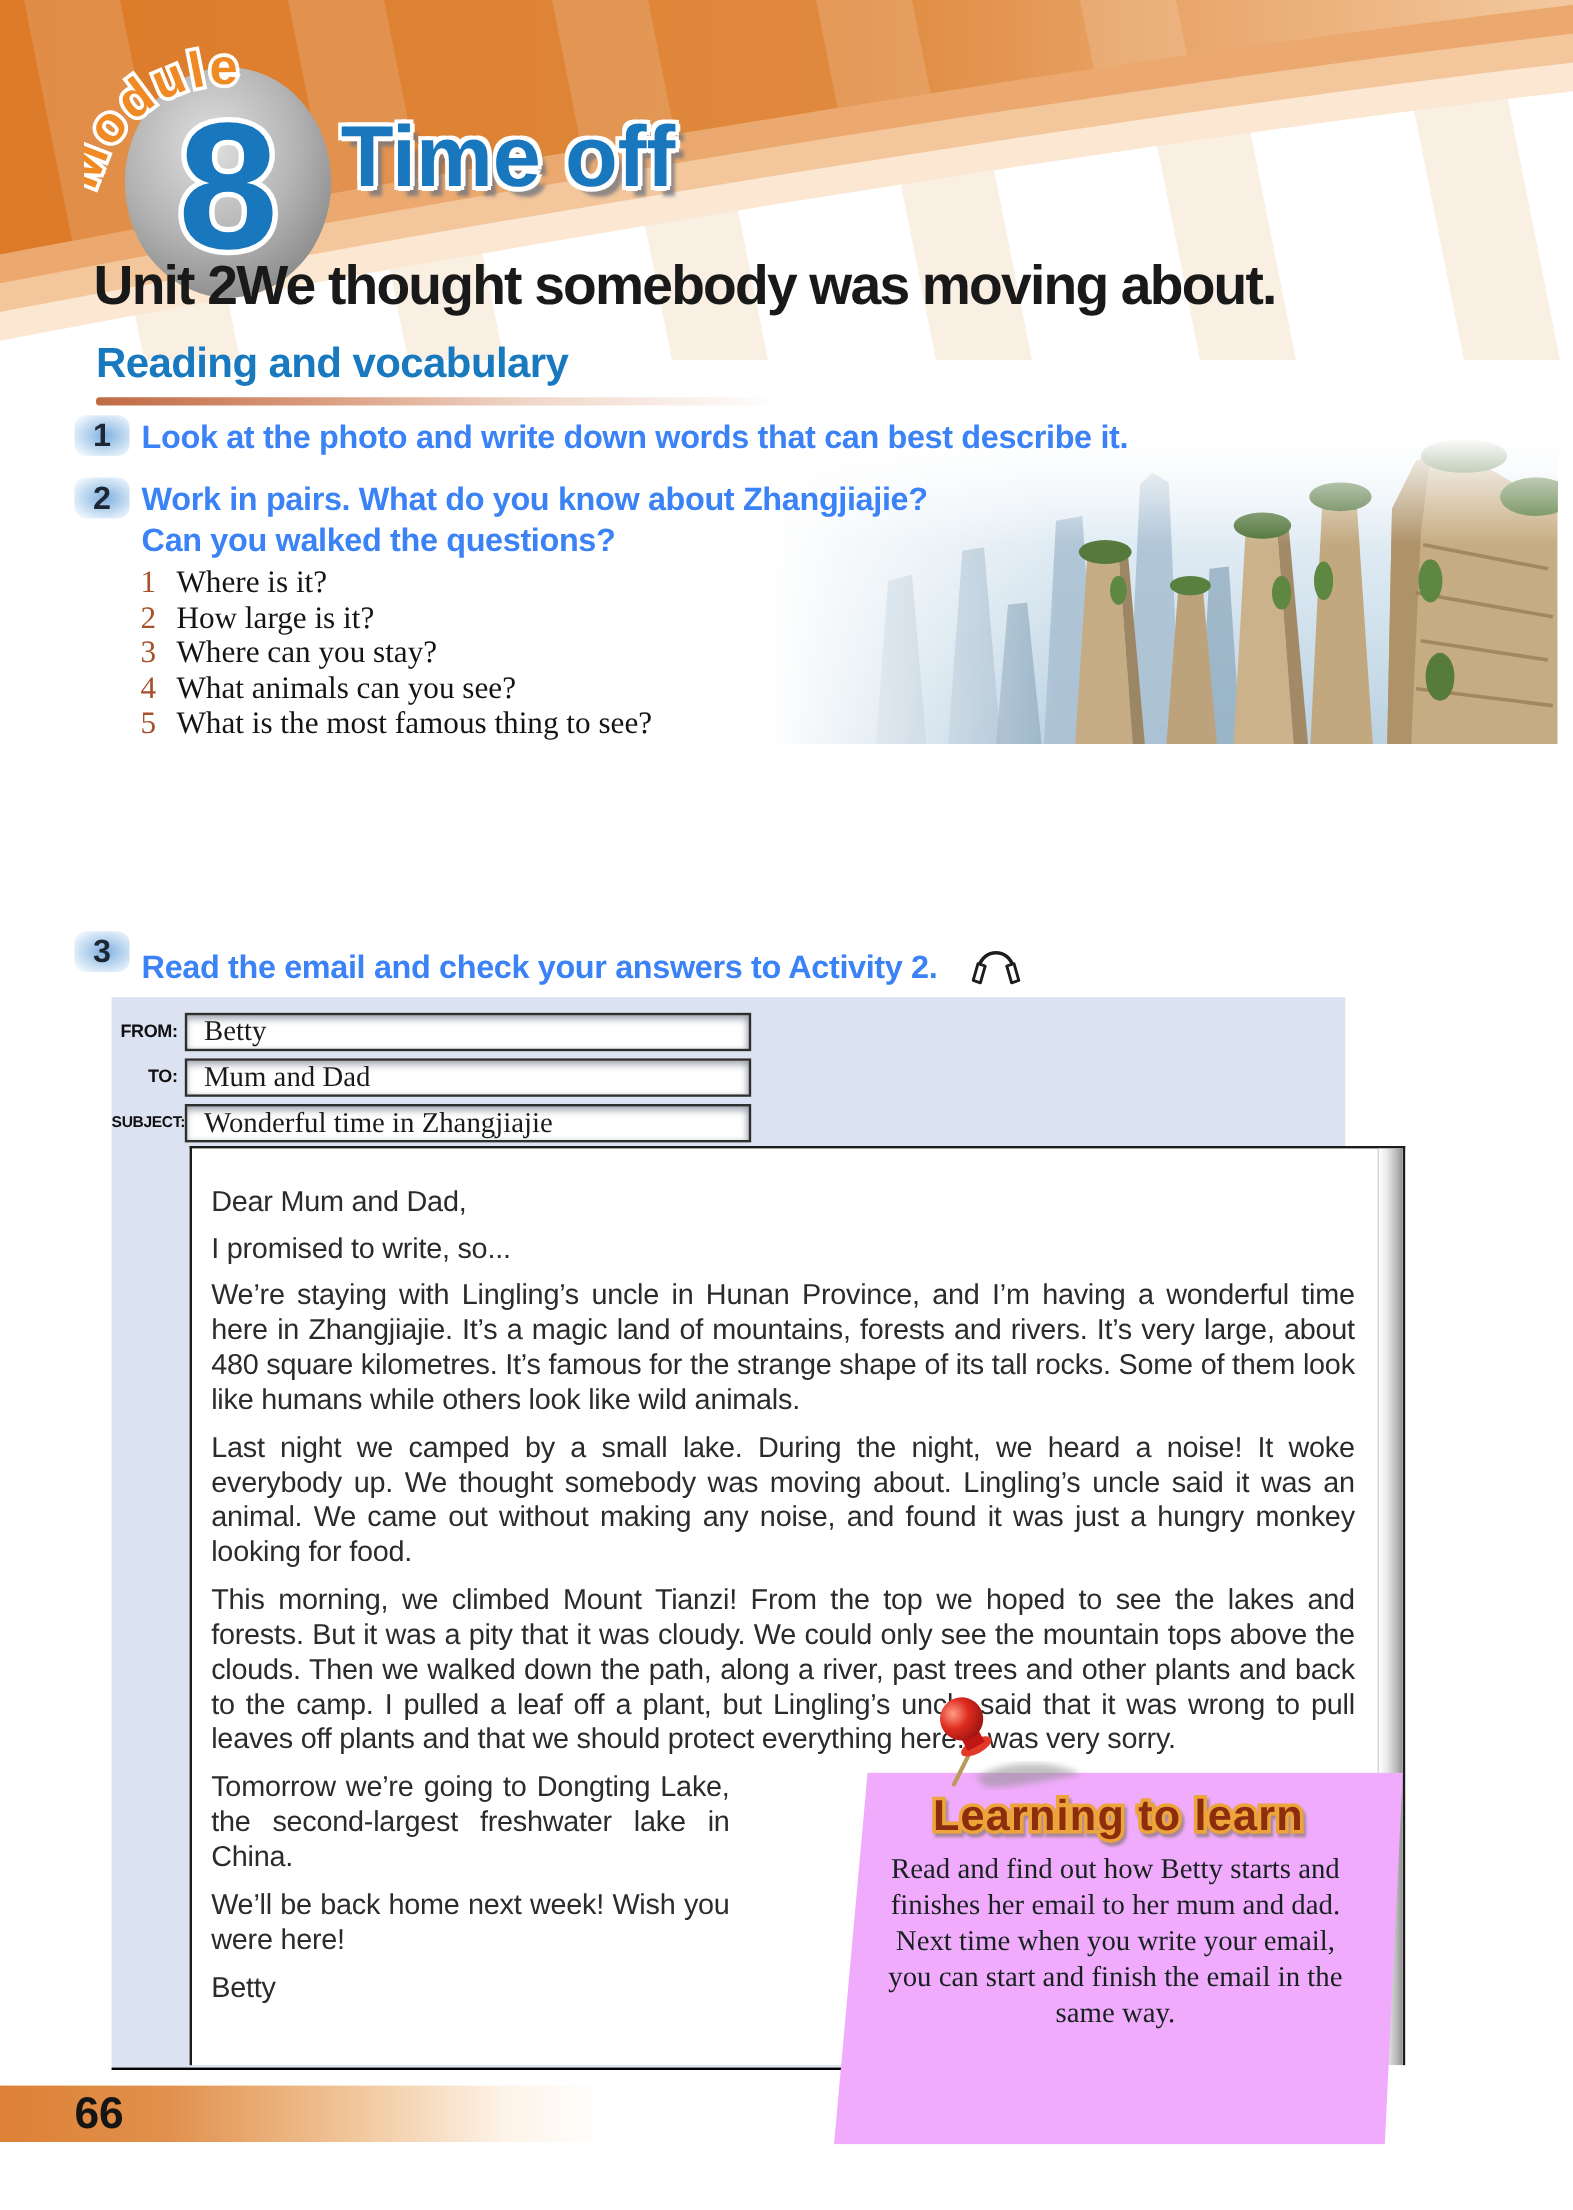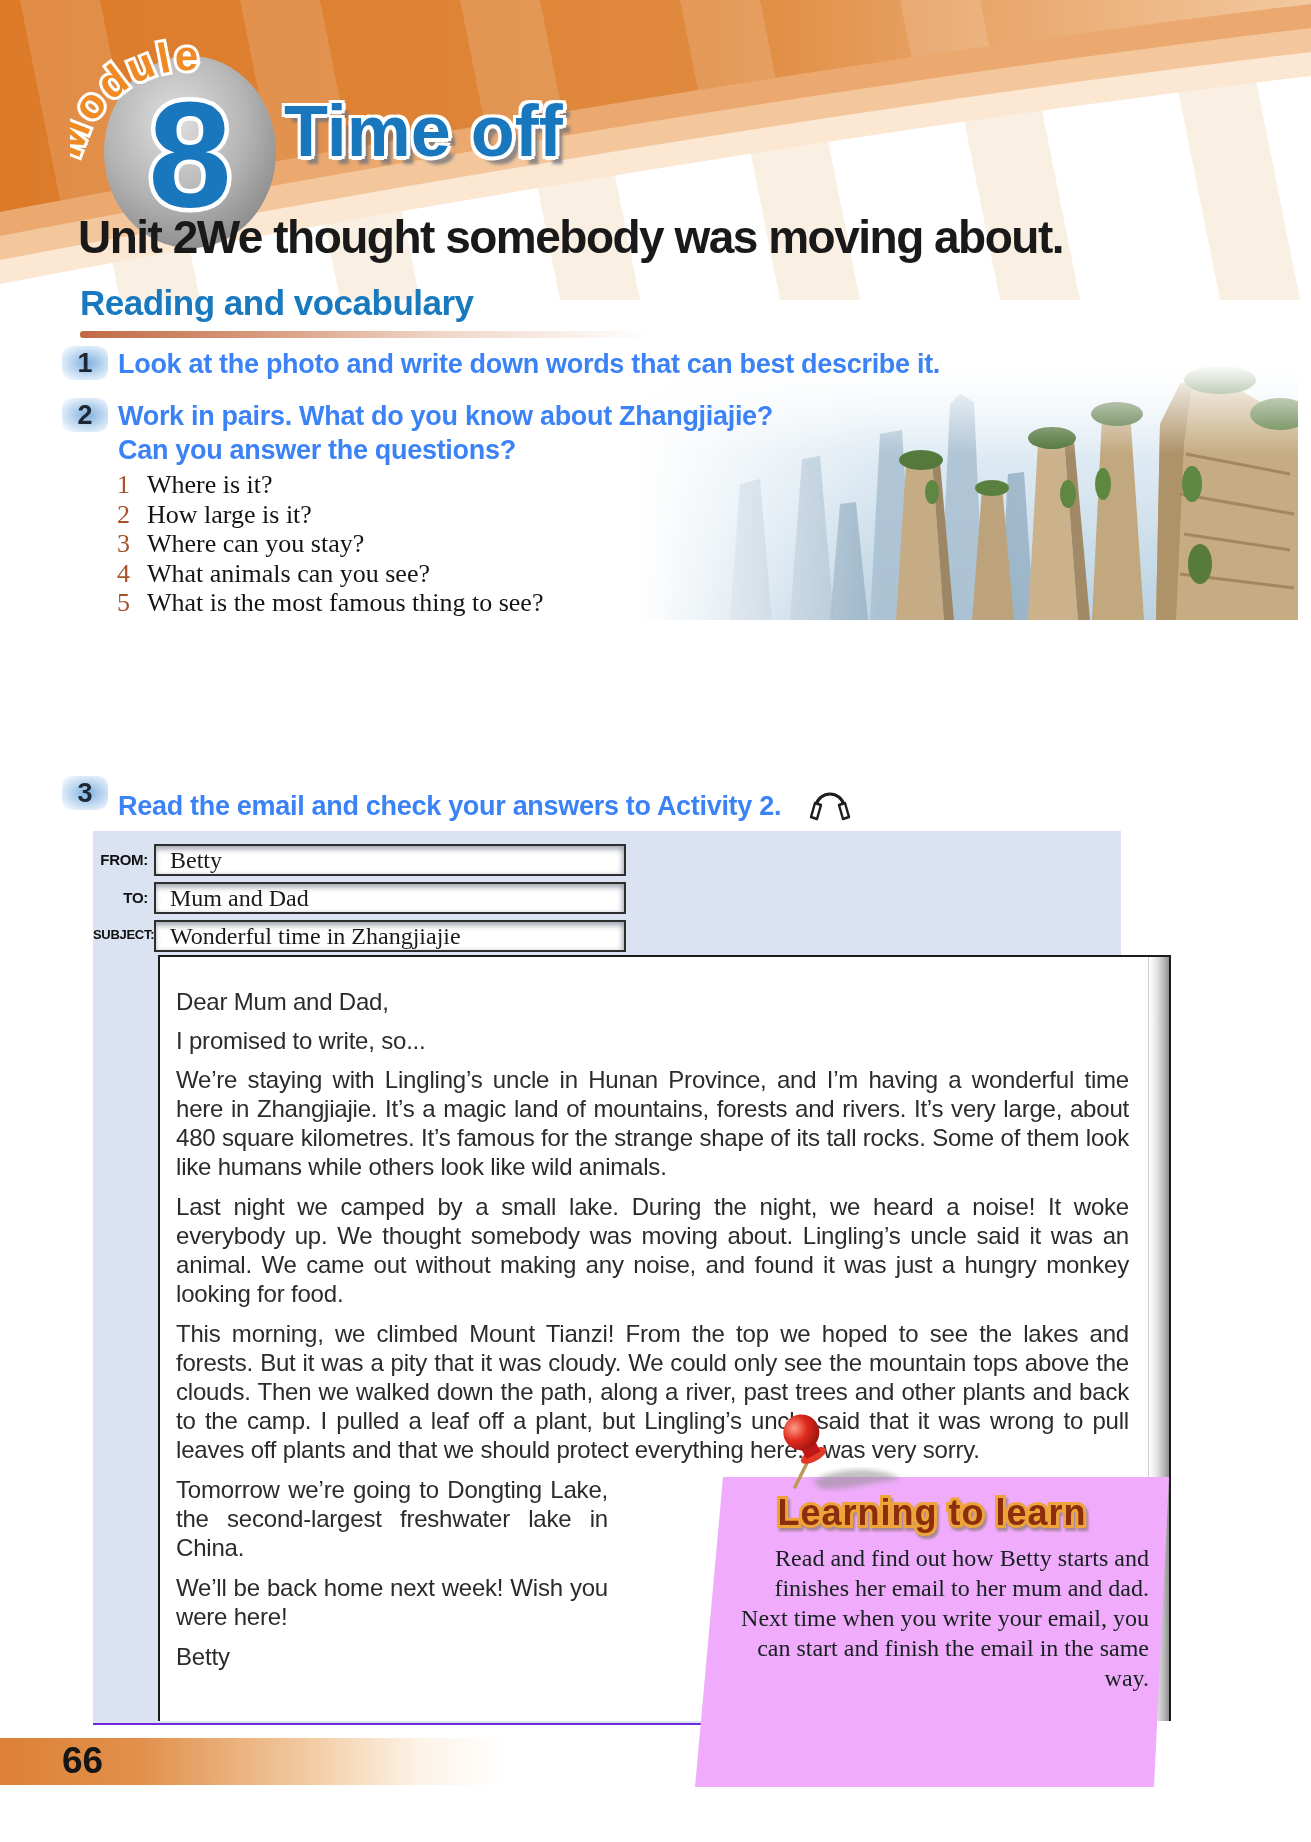--- a/index.html
+++ b/index.html
@@ -44,21 +44,21 @@
     font-size:26px;color:#141414;line-height:29.5px;
   }
   .q-row{display:flex;}
   .q-num{width:30px;color:#A6512A;flex:0 0 auto;}
   .headphones{display:inline-block;vertical-align:-8px;margin-left:26px;}
   
   .photo{position:absolute;left:640px;top:364px;width:658px;height:256px;}
   
   .email-panel{
     position:absolute;left:93px;top:831px;width:1028px;height:892px;
-    background:#DBE2F1;border-bottom:2px solid #6d28d9;
+    background:#DBE2F1;border-bottom:2px solid #000000;
   }
   .form-row{position:absolute;left:0;height:32px;}
   .form-label{
     position:absolute;left:0;width:55px;text-align:right;font-size:15px;
     font-weight:bold;color:#101010;top:7px;letter-spacing:-0.3px;
   }
   .form-input{
     position:absolute;left:61px;top:0;width:454px;height:28px;background:#fff;
     border:2px solid #2e2e2e;box-shadow:inset 0 4px 5px rgba(90,100,120,.45), inset -3px 0 4px rgba(90,100,120,.25);
     font-family:"Liberation Serif",serif;font-size:24px;color:#1a1a1a;
@@ -80,21 +80,21 @@
   .email-body p.narrow{width:432px;}
   
   .l2l-box{
     position:absolute;left:602px;top:646px;width:474px;height:310px;
     background:#f0abfc;z-index:4;
     clip-path:polygon(28px 0,100% 0,calc(100% - 15px) 100%,0 100%);
   }
   .l2l-title-svg{display:block;margin:8px auto 0 auto;}
   .l2l-text{
     font-family:"Liberation Serif",serif;font-size:24px;line-height:30px;
-    color:#16211f;text-align:right;padding:2px 20px 0 34px;
+    color:#16211f;text-align:center;padding:2px 39px 0 34px;
   }
   .pushpin{position:absolute;left:658px;top:574px;z-index:5;}
   
   .page-bar{
     position:absolute;left:0;top:1738px;width:560px;height:47px;
     background:linear-gradient(90deg,#DD8136 0%,#E1904C 25%,#F2CBA2 55%,#FDF3E8 75%,#ffffff 90%);
   }
   .page-num{
     position:absolute;left:62px;top:2px;font-size:37px;font-weight:bold;color:#151515;
   }
@@ -237,21 +237,21 @@
 
   <div class="activity" style="top:347px;">
     <span class="act-badge">1</span>
     <span class="act-text" style="max-width:900px;">Look at the photo and write down words that can best describe it.</span>
   </div>
 
   <div class="activity" style="top:399px;">
     <span class="act-badge">2</span>
     <span class="act-text" style="max-width:660px;">
       <span>Work in pairs. What do you know about Zhangjiajie?</span><br>
-      <span>Can you answer the questions?</span>
+      <span>Can you walked the questions?</span>
     </span>
   </div>
 
   <div class="questions">
     <div class="q-row">
       <span class="q-num">1</span>
       <span>Where is it?</span>
     </div>
     <div class="q-row">
       <span class="q-num">2</span>

